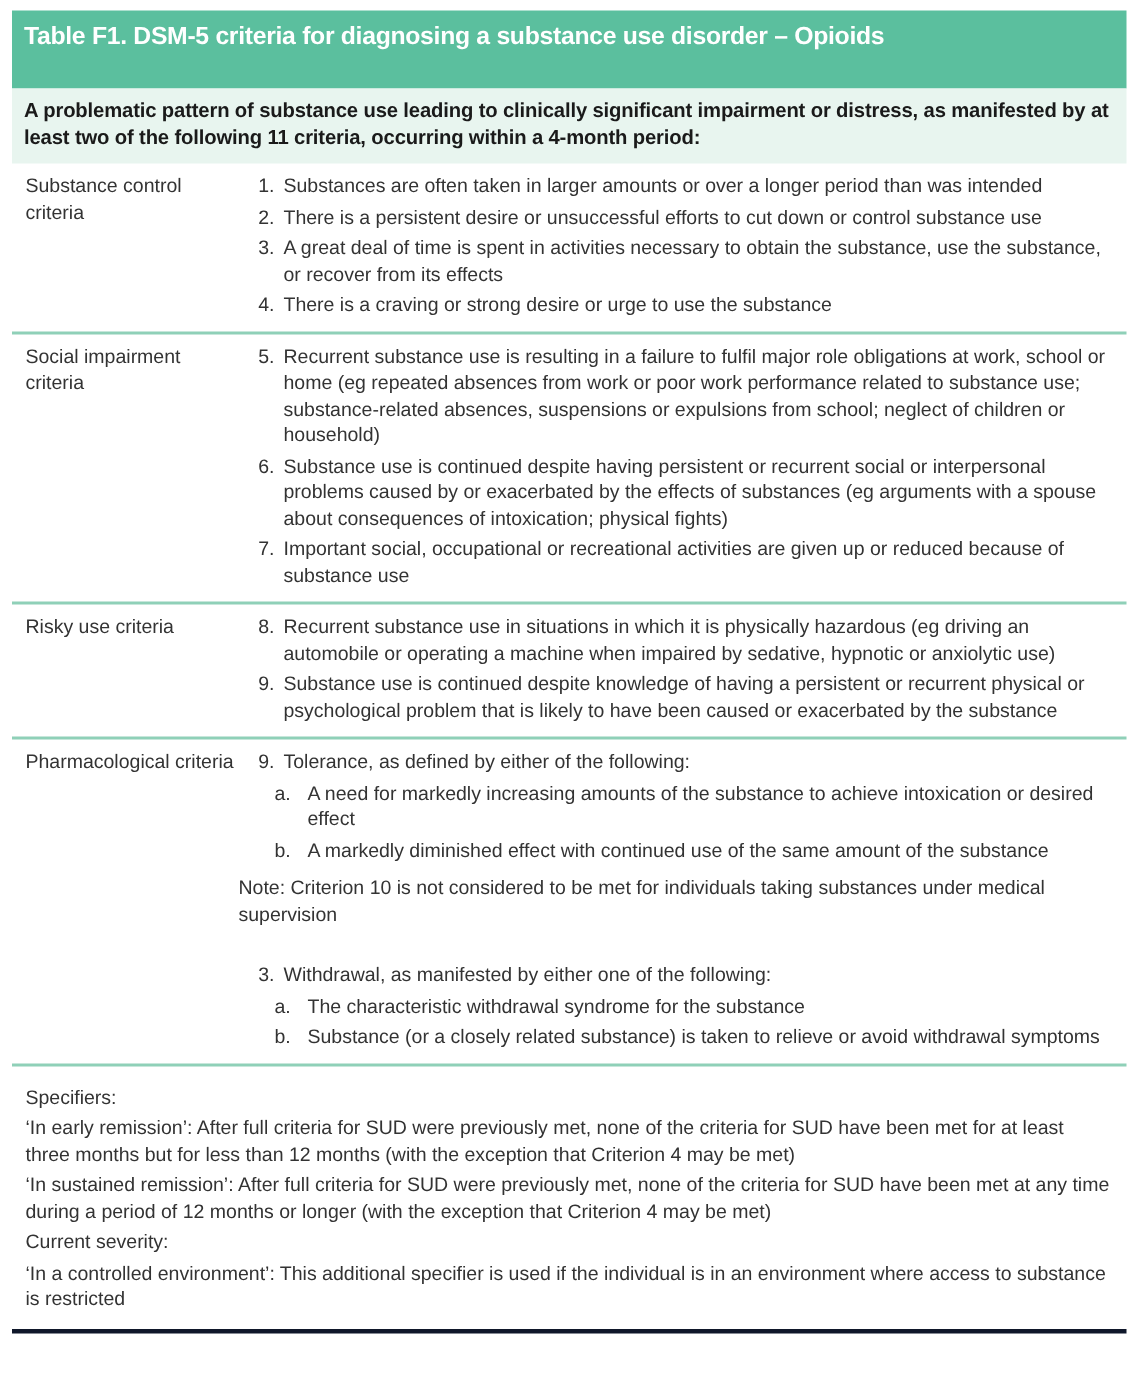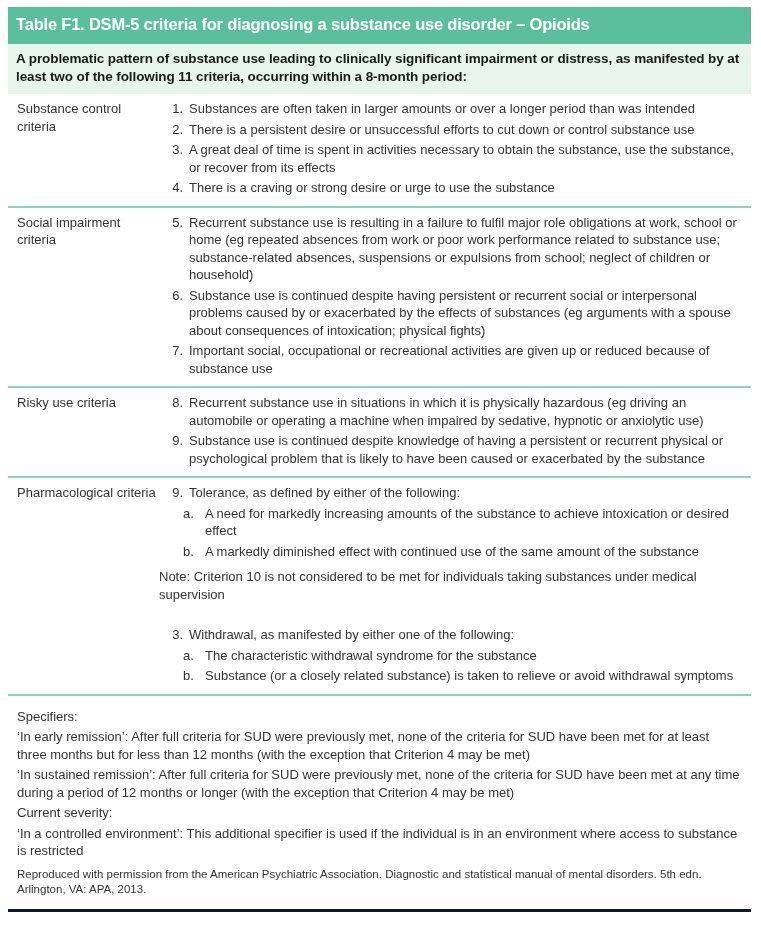--- a/index.html
+++ b/index.html
@@ -1,39 +1,39 @@
 <!DOCTYPE html>
 <html><head>
 <meta charset="utf-8">
 <style>
   html, body { margin: 0; padding: 0; background: #ffffff; }
   body { width: 761px; height: 925px; overflow: hidden; font-family: "Liberation Sans", sans-serif; color: #333333; }
   .table { position: absolute; left: 8px; top: 7px; width: 743px; }
-  .title-bar { background: #5bbf9e; color: #ffffff; font-weight: bold; font-size: 16.5px; padding: 6px 8px 9px 8px; height: 22px; line-height: 22px; letter-spacing: -0.2px; }
+  .title-bar { background: #5bbf9e; color: #ffffff; font-weight: bold; font-size: 16.5px; padding: 6px 8px 24px 8px; height: 22px; line-height: 22px; letter-spacing: -0.2px; }
   .intro { background: #e8f5ef; color: #1a1a1a; font-weight: bold; font-size: 13.5px; line-height: 18px; padding: 6px 8px 8px 8px; letter-spacing: -0.1px; }
   .row { display: flex; border-bottom: 2px solid #8fd0b8; padding: 6px 0 6px 0; font-size: 13px; line-height: 17.5px; }
   .row .cat { width: 142px; padding-left: 9px; flex: none; color: #333; }
   .row .items { flex: 1; padding-right: 10px; }
   .item { display: flex; margin-bottom: 3px; }
   .item .num { width: 24px; flex: none; text-align: right; padding-right: 6px; }
   .item .txt { flex: 1; }
   .sub { display: flex; margin: 2px 0 3px 24px; }
   .sub .lbl { width: 22px; flex: none; }
   .sub .txt { flex: 1; }
   .note { margin: 8px 0 23px 0; }
   .footer { padding: 12px 9px 8px 9px; font-size: 13px; line-height: 17.5px; border-bottom: 3px solid #0f172a; }
   .footer p { margin: 0 0 3px 0; }
   .footer .credit { font-size: 11.5px; line-height: 15.5px; margin-top: 7px; }
 </style>
 </head>
 <body>
 
 <div class="table">
   <div class="title-bar">Table F1. DSM-5 criteria for diagnosing a substance use disorder – Opioids</div>
-  <div class="intro">A problematic pattern of substance use leading to clinically significant impairment or distress, as manifested by at least two of the following 11 criteria, occurring within a 8-month period:</div>
+  <div class="intro">A problematic pattern of substance use leading to clinically significant impairment or distress, as manifested by at least two of the following 11 criteria, occurring within a 4-month period:</div>
 
   <div class="row">
     <div class="cat">Substance control criteria</div>
     <div class="items">
       <div class="item">
           <span class="num">1.</span>
           <span class="txt">Substances are often taken in larger amounts or over a longer period than was intended</span>
         </div>
       <div class="item">
           <span class="num">2.</span>
@@ -112,15 +112,14 @@
         </div>
     </div>
   </div>
 
   <div class="footer">
     <p>Specifiers:</p>
     <p>‘In early remission’: After full criteria for SUD were previously met, none of the criteria for SUD have been met for at least three months but for less than 12 months (with the exception that Criterion 4 may be met)</p>
     <p>‘In sustained remission’: After full criteria for SUD were previously met, none of the criteria for SUD have been met at any time during a period of 12 months or longer (with the exception that Criterion 4 may be met)</p>
     <p>Current severity:</p>
     <p>‘In a controlled environment’: This additional specifier is used if the individual is in an environment where access to substance is restricted</p>
-    <p class="credit">Reproduced with permission from the American Psychiatric Association. Diagnostic and statistical manual of mental disorders. 5th edn. Arlington, VA: APA, 2013.</p>
   </div>
 </div>
 
 </body></html>

